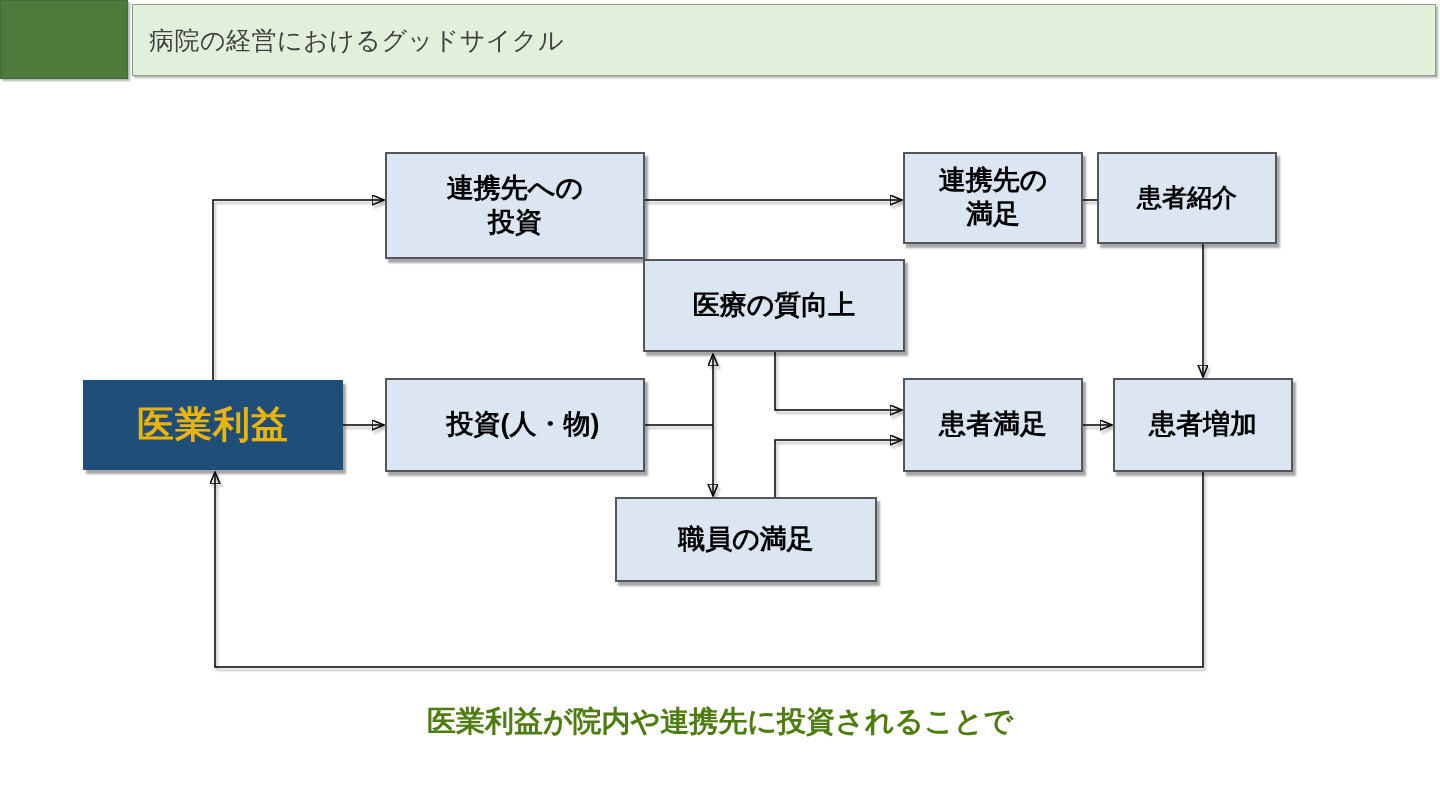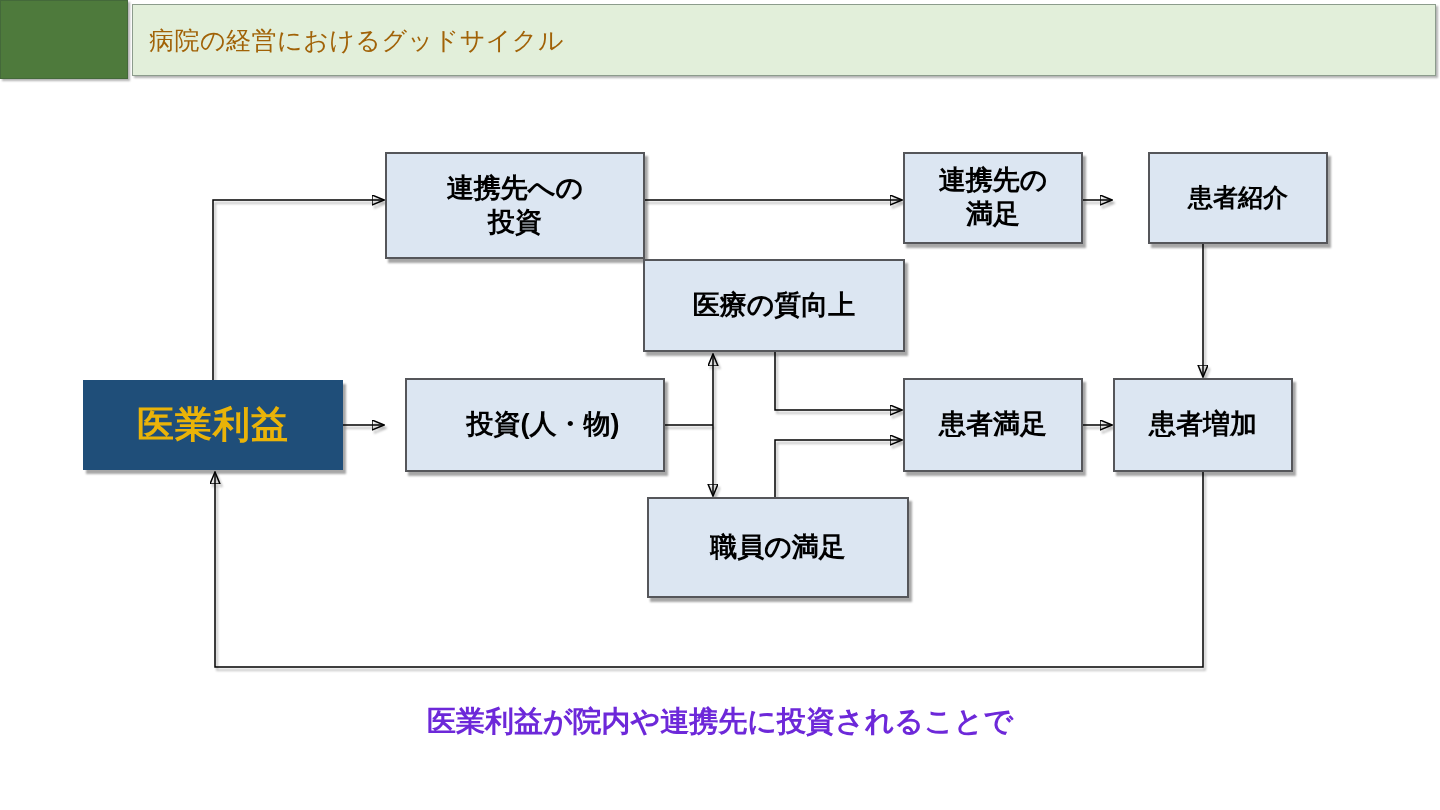--- a/index.html
+++ b/index.html
@@ -33,21 +33,21 @@
     background: #e2efda;
     border: 1px solid #8c9c8c;
     box-sizing: border-box;
     display: flex;
     align-items: center;
     padding-left: 16px;
     box-shadow: 2px 2px 2px rgba(0,0,0,0.30);
   }
   .header-title {
     font-size: 25px;
-    color: #a16207;
+    color: #404040;
     letter-spacing: 0.5px;
   }
 
   
   .node {
     position: absolute;
     background: #dce6f2;
     border: 2px solid #55565a;
     box-sizing: border-box;
     box-shadow: 3px 4px 2px rgba(0,0,0,0.35);
@@ -56,34 +56,34 @@
     justify-content: center;
     text-align: center;
     font-size: 27px;
     font-weight: 600;
     color: #000000;
     line-height: 1.25;
     white-space: pre-line;
   }
   .node-partner-investment   { left: 385px;  top: 152px; width: 260px; height: 107px; }
   .node-partner-satisfaction { left: 903px;  top: 152px; width: 180px; height: 92px; }
-  .node-patient-referral     { left: 1148px; top: 152px; width: 180px; height: 92px; font-size: 25px; }
+  .node-patient-referral     { left: 1097px; top: 152px; width: 180px; height: 92px; font-size: 25px; }
   .node-care-quality         { left: 643px;  top: 259px; width: 262px; height: 93px; }
   .node-medical-profit {
     left: 83px; top: 380px; width: 260px; height: 90px;
     background: #1f4e79;
     border: 1px solid #1f4e79;
     color: #eab308;
     font-size: 37px;
     letter-spacing: 1px;
   }
-  .node-investment           { left: 405px;  top: 378px; width: 260px; height: 94px; padding-left: 16px; }
+  .node-investment           { left: 385px;  top: 378px; width: 260px; height: 94px; padding-left: 16px; }
   .node-patient-satisfaction { left: 903px;  top: 378px; width: 180px; height: 94px; }
   .node-patient-increase     { left: 1113px; top: 378px; width: 180px; height: 94px; }
-  .node-staff-satisfaction   { left: 647px;  top: 497px; width: 262px; height: 101px; }
+  .node-staff-satisfaction   { left: 615px;  top: 497px; width: 262px; height: 85px; }
 
   
   .connectors {
     position: absolute;
     left: 0; top: 0;
     width: 1440px; height: 810px;
     pointer-events: none;
   }
   .connectors path {
     fill: none;
@@ -95,21 +95,21 @@
   }
 
   
   .caption {
     position: absolute;
     left: 0; top: 703px;
     width: 1440px;
     text-align: center;
     font-size: 29px;
     font-weight: 600;
-    color: #6d28d9;
+    color: #4d7c0f;
     line-height: 1.28;
   }
 </style>
 </head>
 <body>
 
 <div class="slide">
 
   <div class="header-accent"></div>
   <div class="header-bar">

